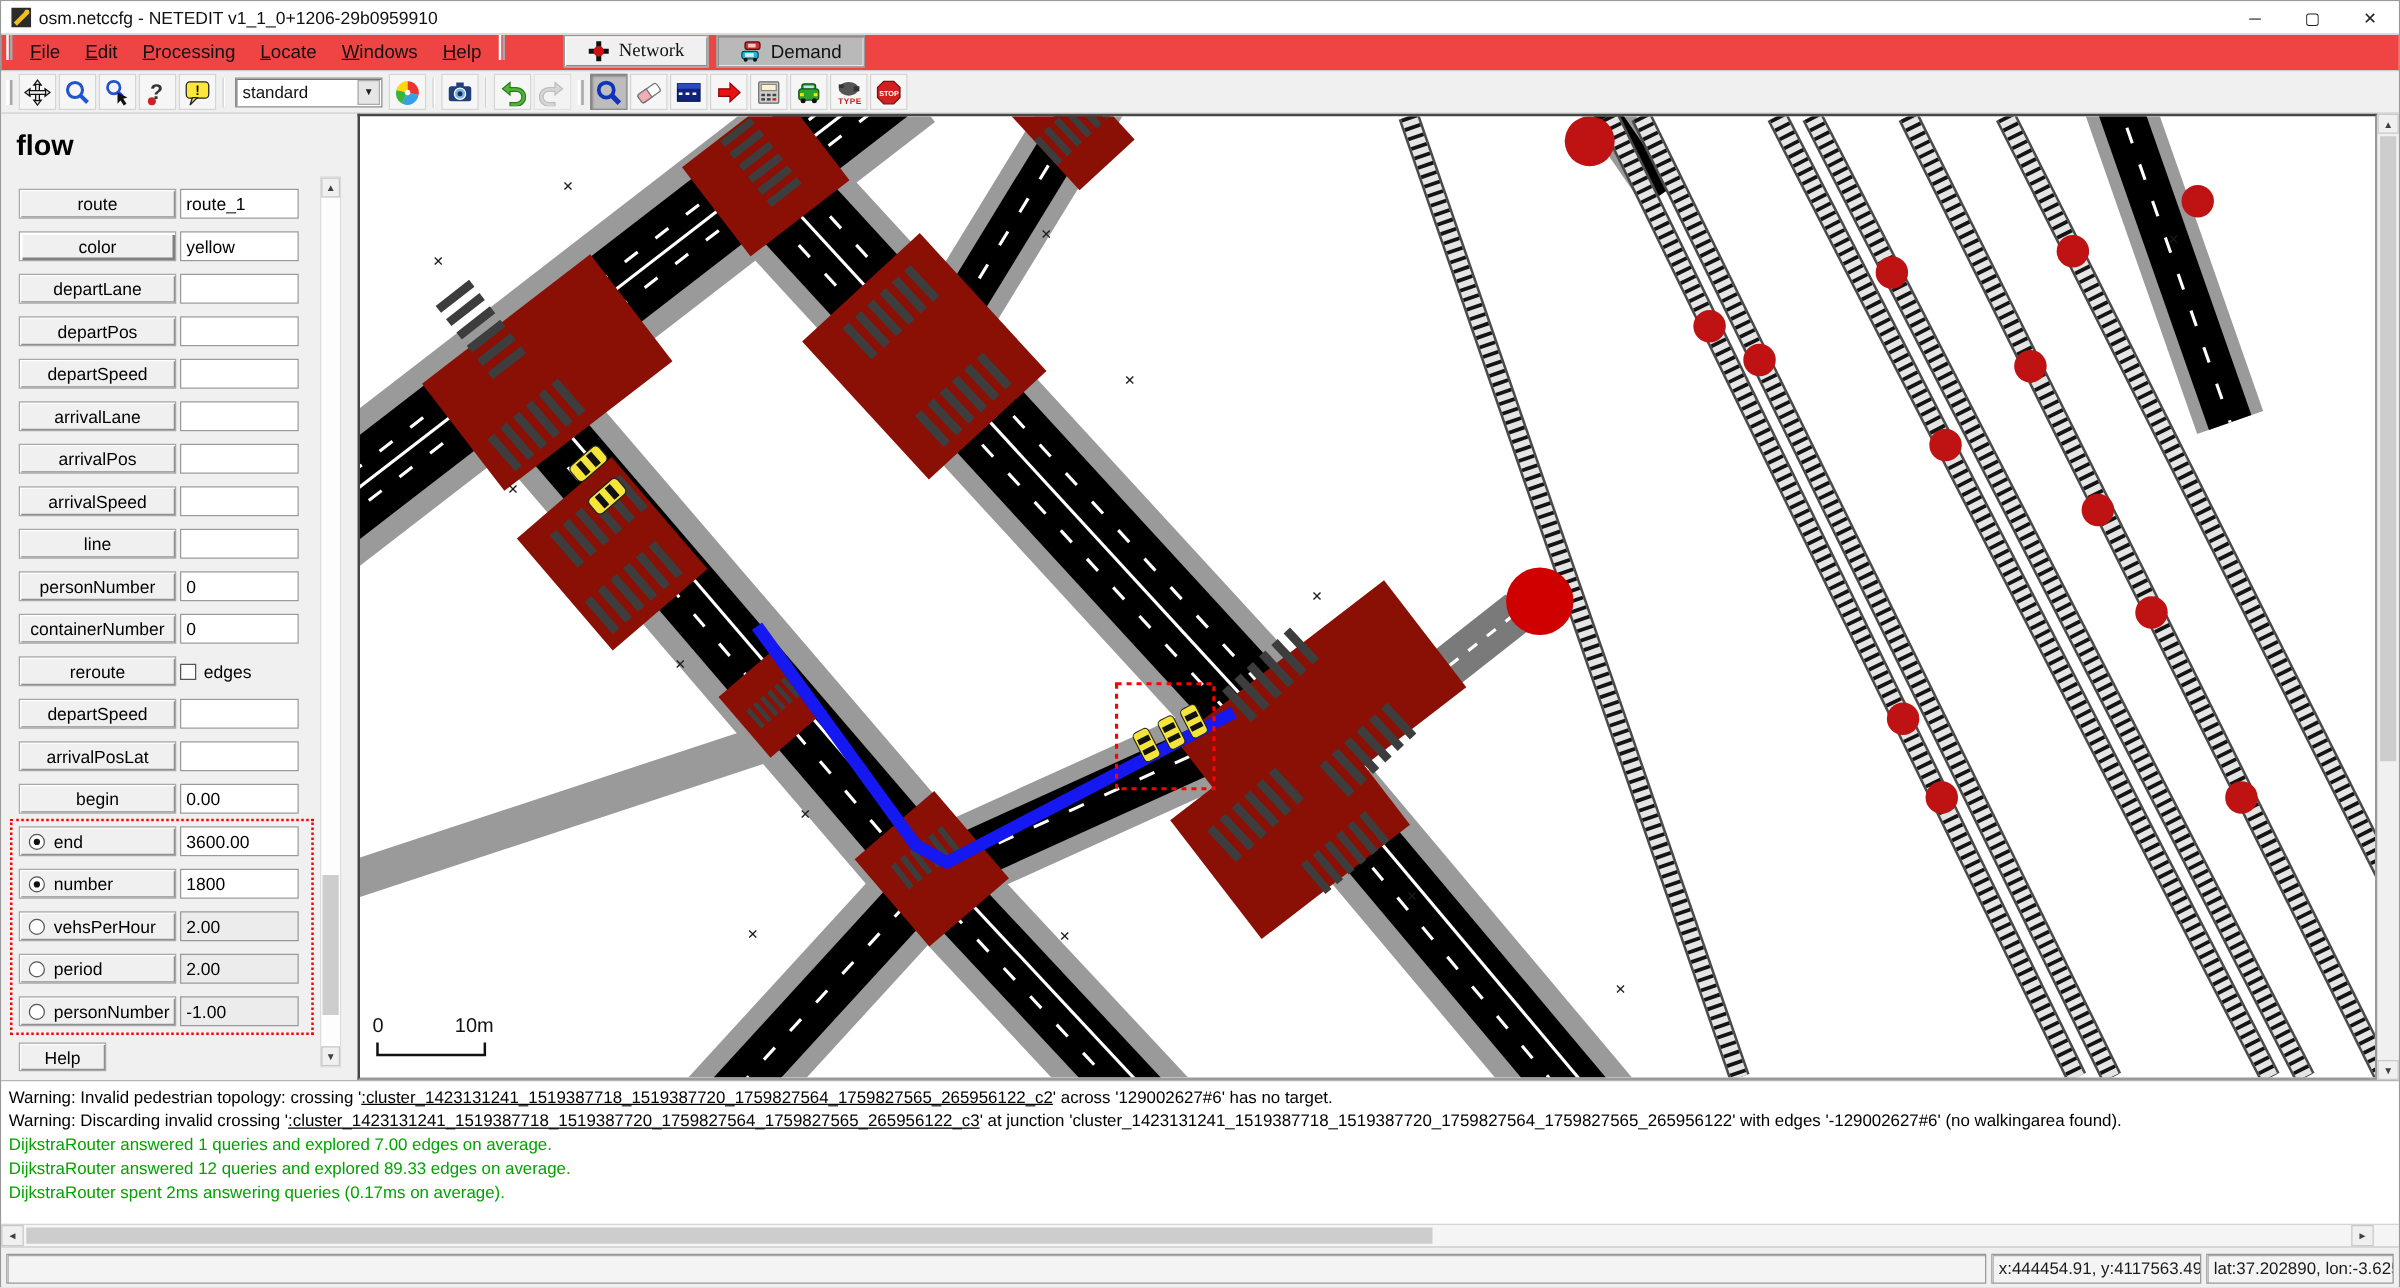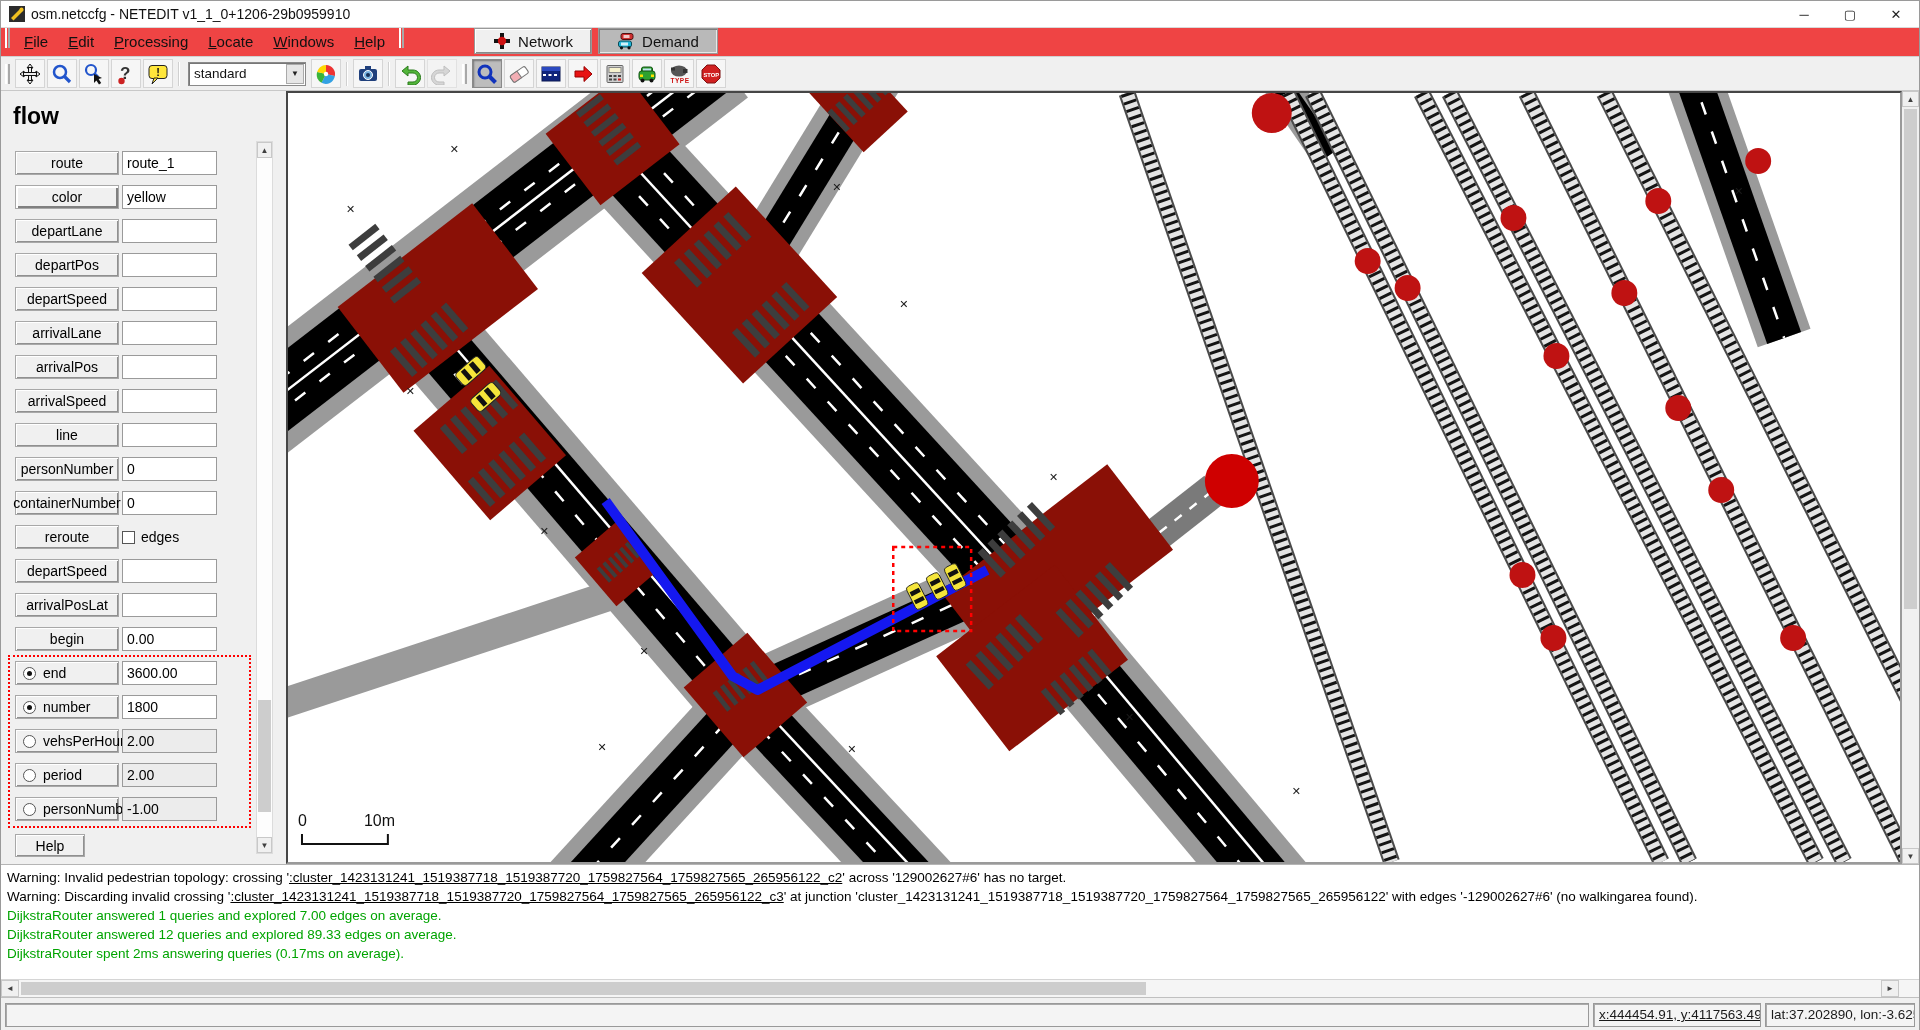--- a/index.html
+++ b/index.html
@@ -18,21 +18,21 @@
   
   .menubar { height:30px; background:#ef4444; border-top:1px solid #d9d9d9; border-bottom:1px solid #d0d0d0;
     display:flex; flex:0 0 30px; }
   .grip { width:5px; height:20px; border-left:2px solid #fff; border-right:2px solid #a8a8a8; margin:0 4px; }
   .menu-item { display:inline-block; padding:5px 10px; font-size:15px; color:#111; cursor:default; }
   .menu-item::first-letter { text-decoration:underline; }
   .mode-btn { display:flex; align-items:center; gap:7px; height:26px; padding:0 18px; margin-right:6px;
     background:#f0f0f0; border:1px solid #999; box-shadow:inset 1px 1px 0 #fff, inset -1px -1px 0 #888;
     font-size:15px; color:#111; font-family:inherit; }
   .mode-btn.active { background:#b9b9b9; box-shadow:inset 1px 1px 0 #7d7d7d, inset -1px -1px 0 #e8e8e8; }
-  #network-btn { margin-left:66px; }
+  #network-btn { margin-left:43px;font-family:Liberation Serif, serif; }
 
   
   .toolbar { height:34px; background:#f0f0f0; border-bottom:1px solid #c8c8c8; display:flex;
     align-items:center; flex:0 0 34px; }
   .tbtn { width:30px; height:29px; margin:0 1px; display:flex; align-items:center; justify-content:center;
     background:#f6f6f6; border:1px solid #d5d5d5; }
   .tbtn.active { background:#bdbdbd; border:1px solid #8a8a8a; box-shadow:inset 1px 1px 2px #777; }
   .tbtn.disabled { opacity:.55; }
   .tsep { width:2px; height:24px; background:#d0d0d0; border-right:1px solid #fff; margin:0 4px; }
   .dropdown { width:118px; height:24px; background:#fff; border:1px solid #8a8a8a;
@@ -40,21 +40,21 @@
   .dropdown .val { flex:1; font-size:13.5px; padding-left:5px; color:#111; }
   .dropdown .dd-arrow { width:18px; height:20px; margin-right:1px; background:#e6e6e6; border:1px solid #aaa;
     font-size:8px; display:flex; align-items:center; justify-content:center; color:#222; }
 
   
   .main { flex:0 0 773px; display:flex; height:773px; }
   .panel { width:285px; flex:0 0 285px; background:#f0f0f0; position:relative; }
   .panel-title { height:48px; padding:12px 0 0 12px; font-size:23px; font-weight:bold; color:#000; }
   .rows-wrap { position:relative; margin:12px 0 0 14px; width:226px; }
   .frow { display:flex; height:24px; margin-bottom:10px; }
-  .flabel { width:104px; height:24px; background:#f0f0f0; border:1px solid #a8a8a8;
+  .flabel { width:126px; height:24px; background:#f0f0f0; border:1px solid #a8a8a8;
     box-shadow:inset 1px 1px 0 #fff, inset -1px -1px 0 #909090; font-size:14px; color:#000;
     display:flex; align-items:center; justify-content:center; font-family:inherit; }
   .flabel.emph { box-shadow:inset 2px 2px 0 #fff, inset -2px -2px 0 #808080; }
   .flabel.radio-row { justify-content:flex-start; padding-left:7px; gap:7px; }
   .radio-circle { width:13px; height:13px; border-radius:50%; background:#fff; border:1px solid #555;
     position:relative; flex:0 0 13px; }
   .radio-circle.checked::after { content:""; position:absolute; left:3px; top:3px; width:5px; height:5px;
     border-radius:50%; background:#111; }
   .fval { width:95px; margin-left:3px; height:24px; border:1px solid #9a9a9a; background:#fff;
     font-size:14px; padding:0 4px; font-family:inherit; color:#000; }
@@ -90,21 +90,21 @@
   .hscroll .arrow-box { width:18px; height:17px; }
   .hscroll .arrow-box.right { margin-left:auto; margin-right:20px; }
 
   
   .statusbar { flex:0 0 34px; background:#f0f0f0; border-top:1px solid #c0c0c0; display:flex;
     align-items:center; padding:0 4px; gap:4px; }
   .sfield { height:24px; background:#f4f4f4; border:1px solid #999;
     box-shadow:inset 1px 1px 0 #aaa; font-size:13.5px; color:#1a1a1a; display:flex; align-items:center;
     padding:0 5px; white-space:nowrap; overflow:hidden; }
   .sfield.grow { flex:1; }
-  .sfield.geo { width:168px; flex:0 0 168px;text-decoration:underline; }
+  .sfield.geo { width:168px; flex:0 0 168px; }
   .sfield.latlon { width:150px; flex:0 0 150px; }
 </style>
 </head>
 <body>
 
 <div class="app">
 
   <div class="titlebar">
     <span class="app-icon">
       <svg viewBox="0 0 16 16" width="16" height="16">

